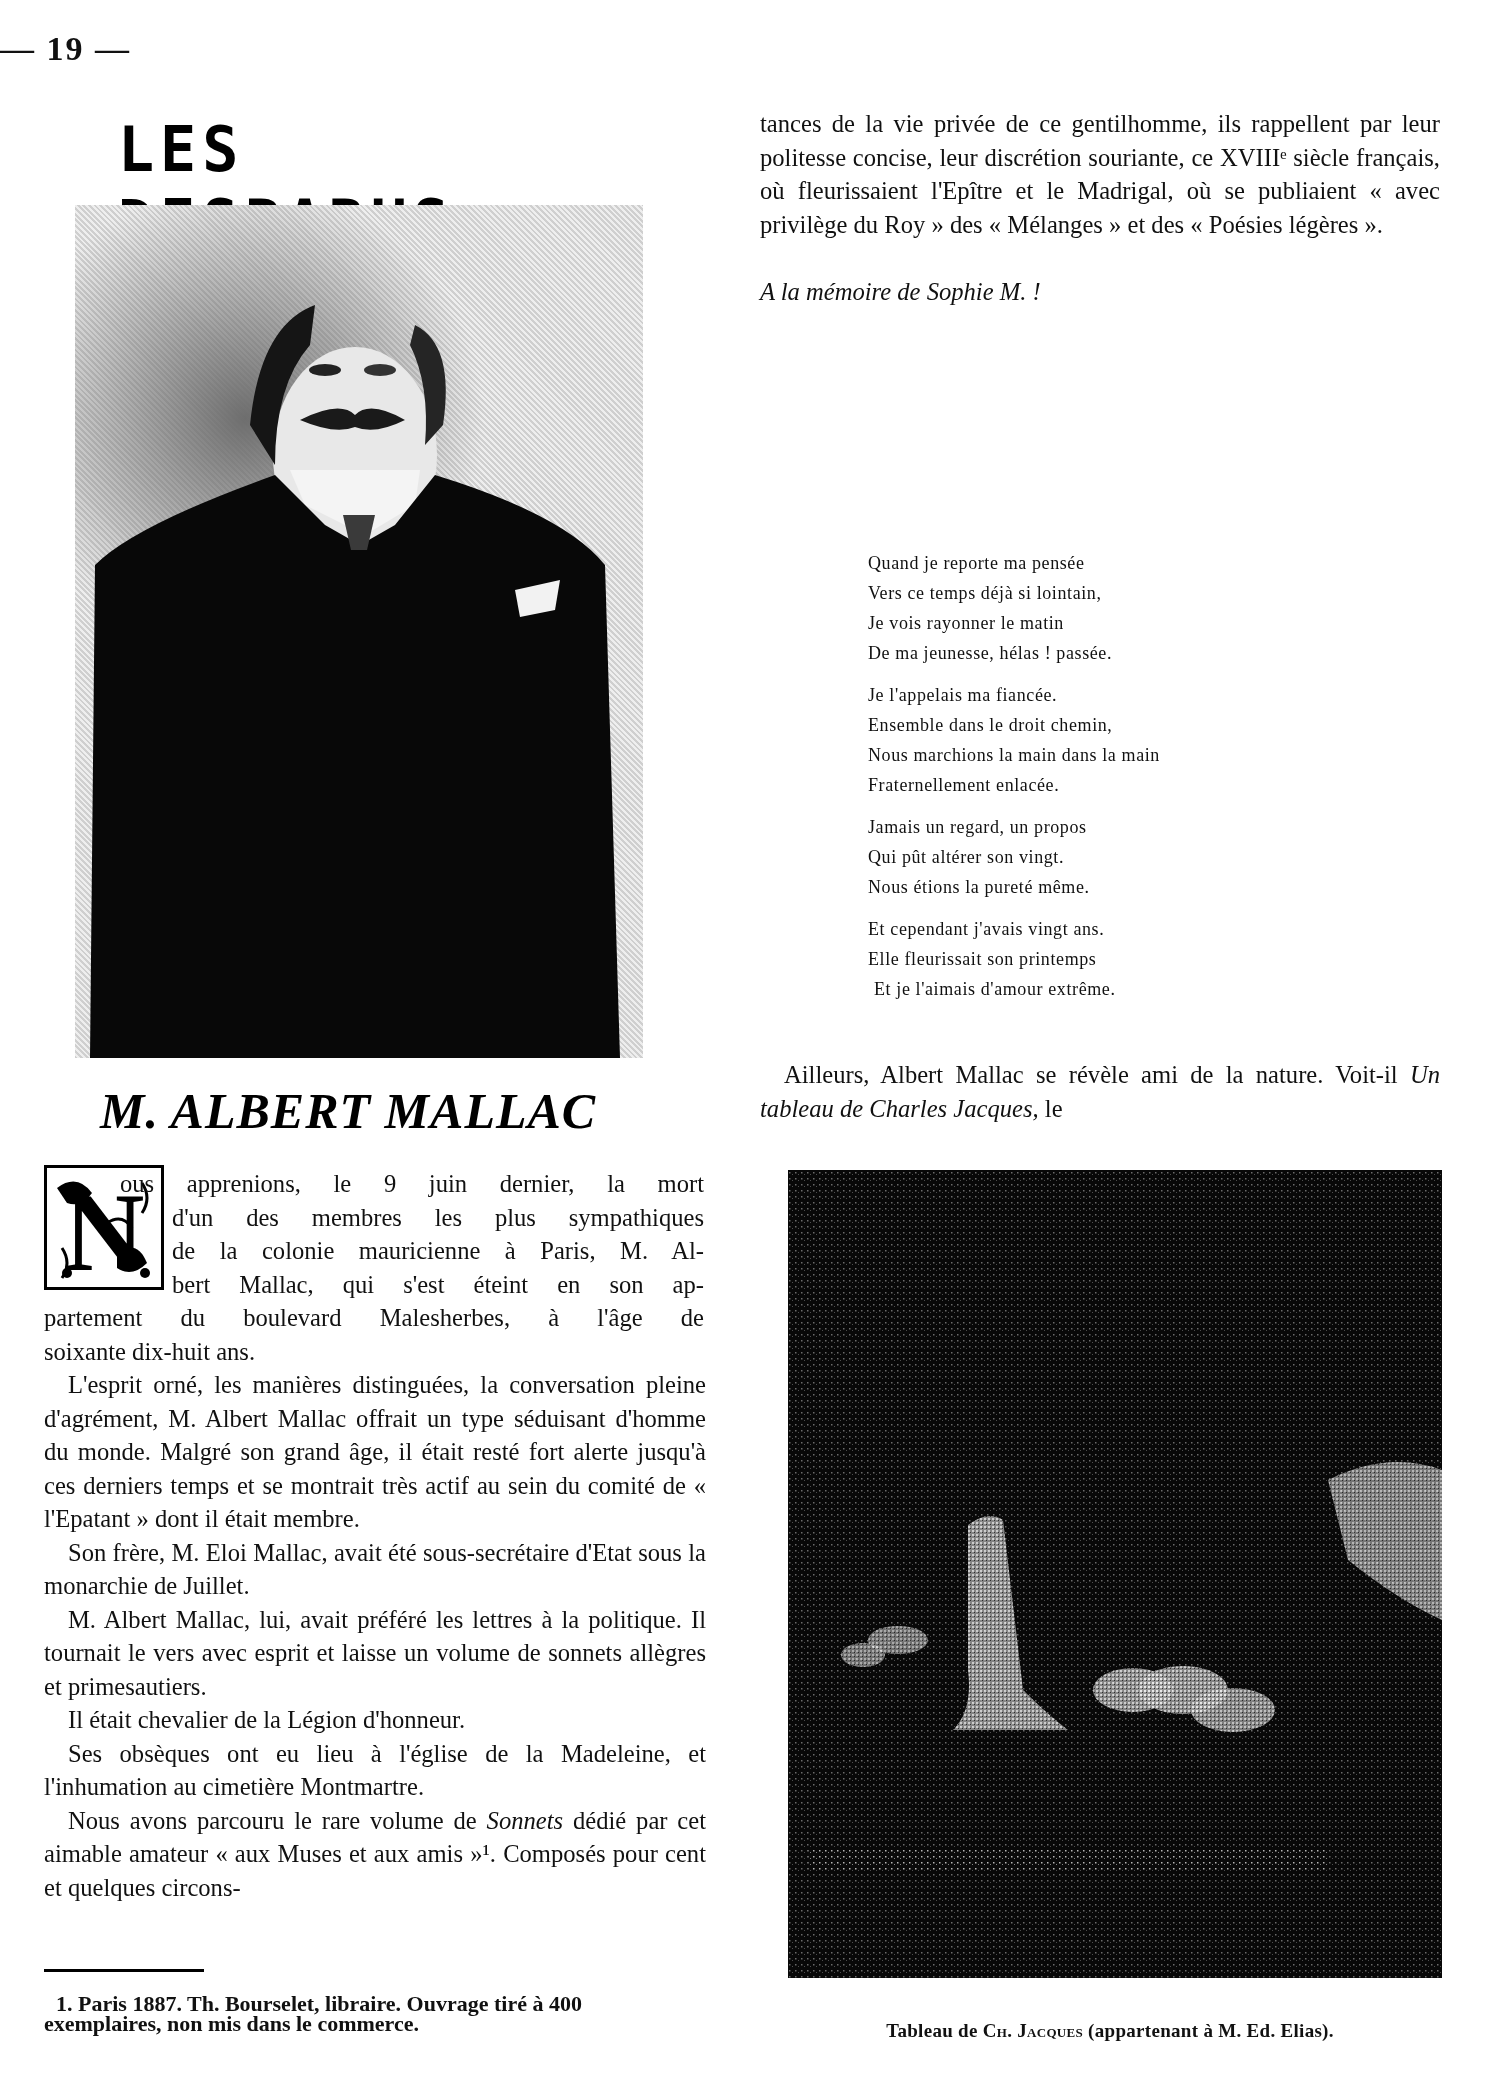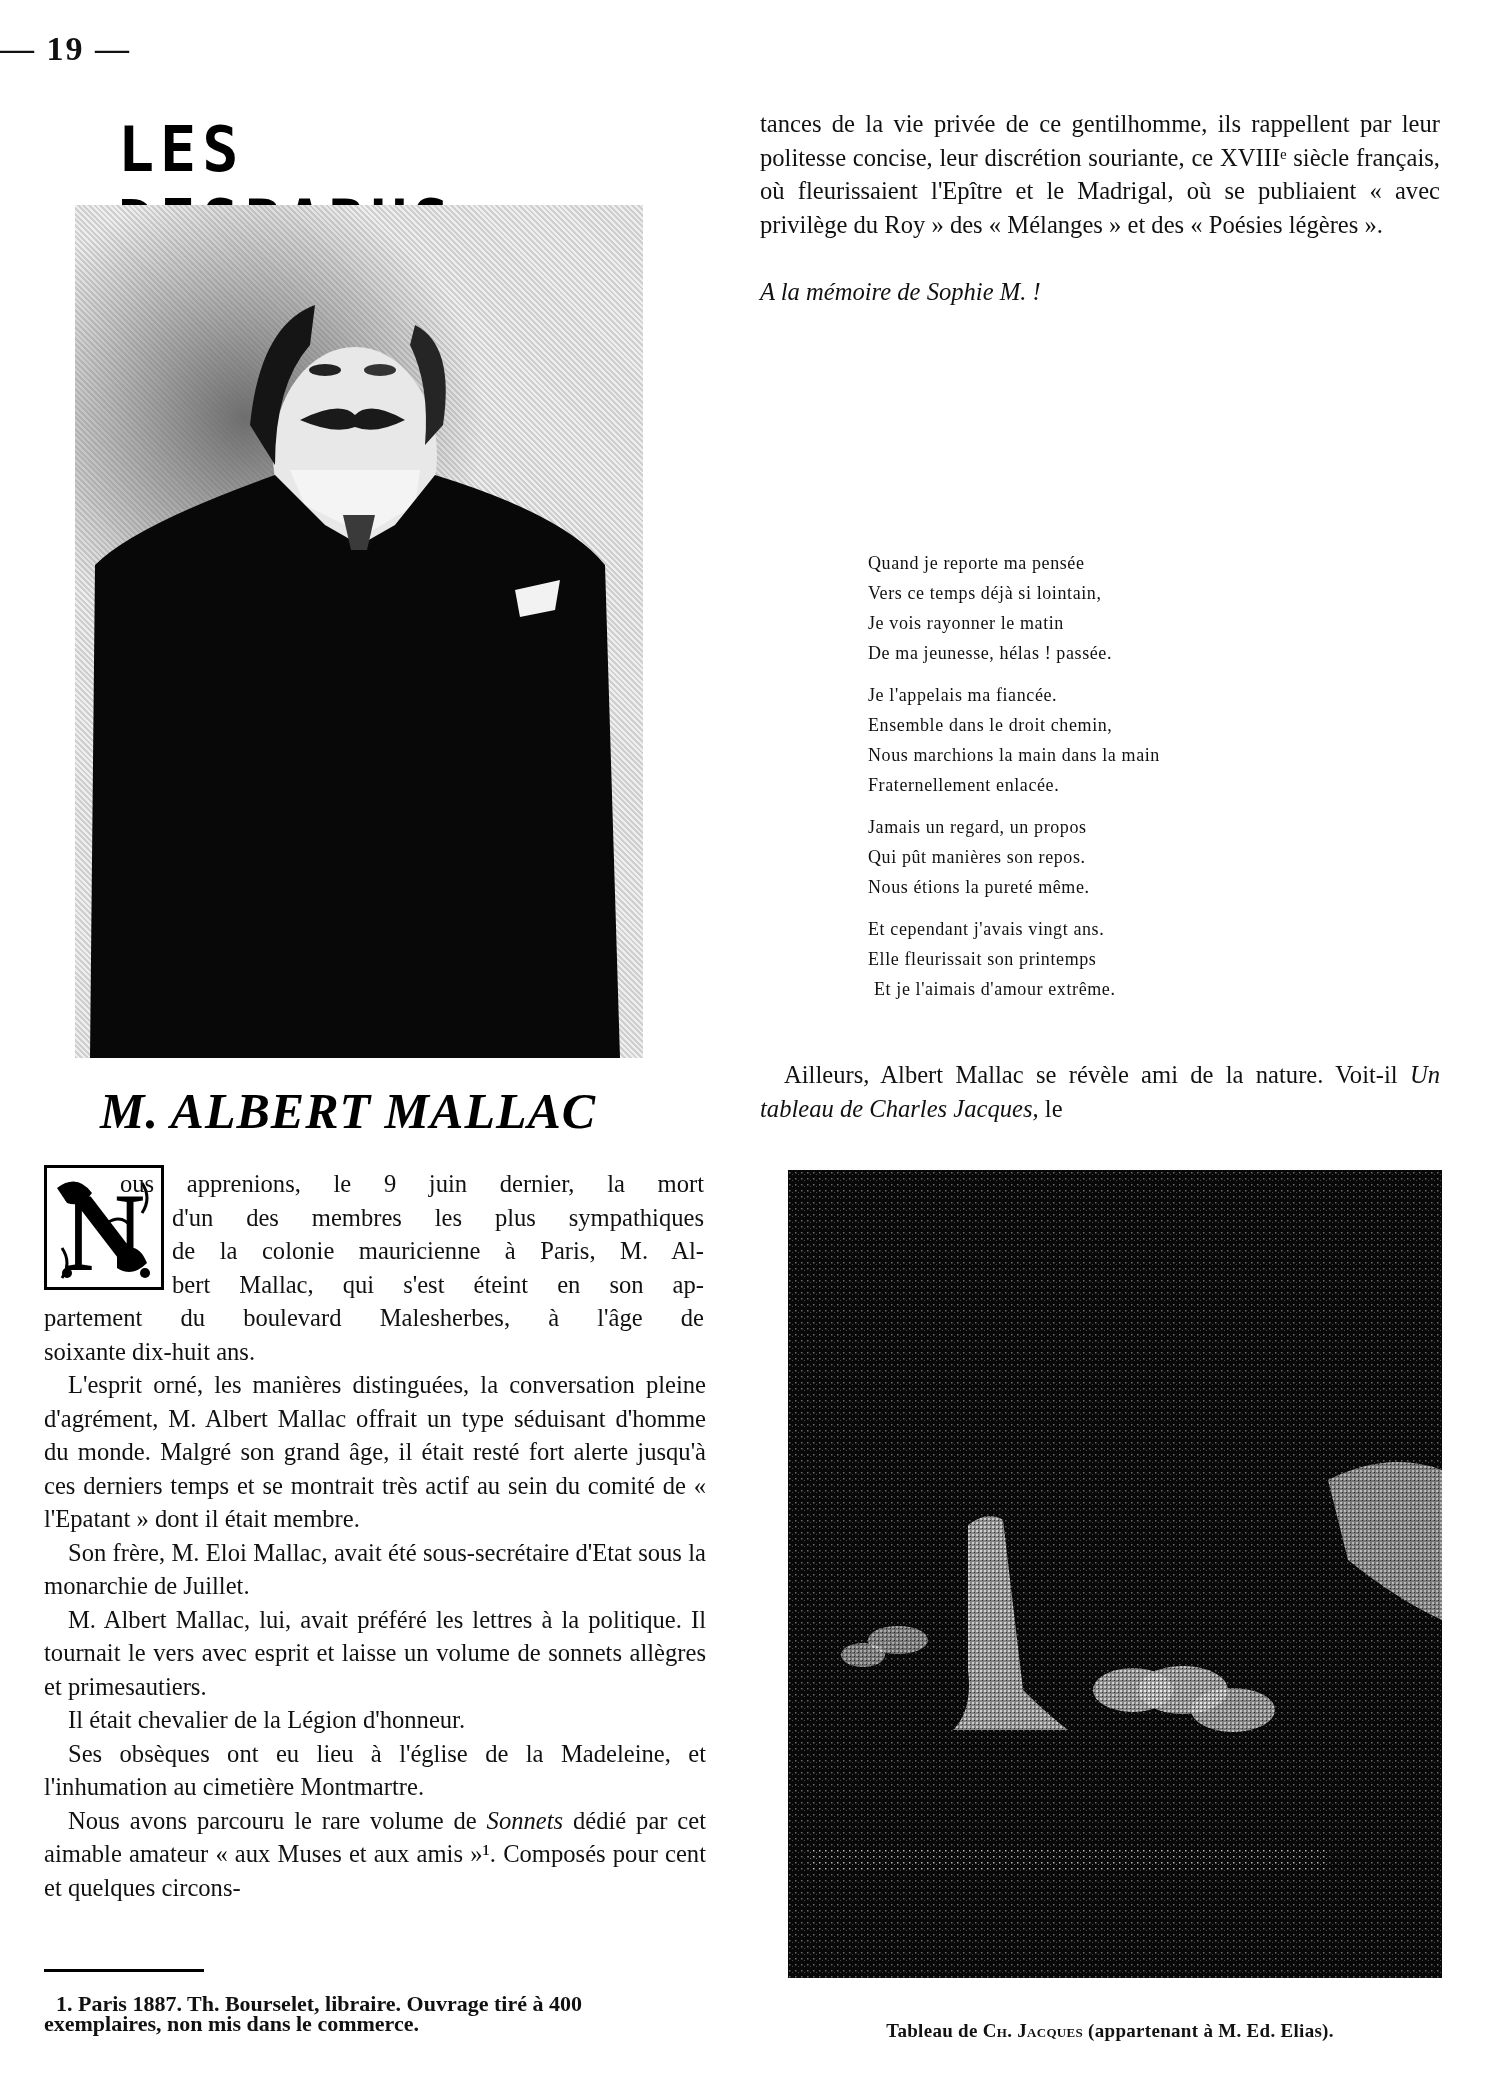--- a/index.html
+++ b/index.html
@@ -168,21 +168,21 @@
     <span class="poem-line">De ma jeunesse, hélas ! passée.</span>
   </div>
   <div class="stanza">
     <span class="poem-line">Je l'appelais ma fiancée.</span>
     <span class="poem-line">Ensemble dans le droit chemin,</span>
     <span class="poem-line">Nous marchions la main dans la main</span>
     <span class="poem-line">Fraternellement enlacée.</span>
   </div>
   <div class="stanza">
     <span class="poem-line">Jamais un regard, un propos</span>
-    <span class="poem-line">Qui pût manières son repos.</span>
+    <span class="poem-line">Qui pût altérer son vingt.</span>
     <span class="poem-line">Nous étions la pureté même.</span>
   </div>
   <div class="stanza">
     <span class="poem-line">Et cependant j'avais vingt ans.</span>
     <span class="poem-line">Elle fleurissait son printemps</span>
     <span class="poem-line" style="padding-left:6px">Et je l'aimais d'amour extrême.</span>
   </div>
 </div>
 
 <div class="abs col-text right-bottom">

